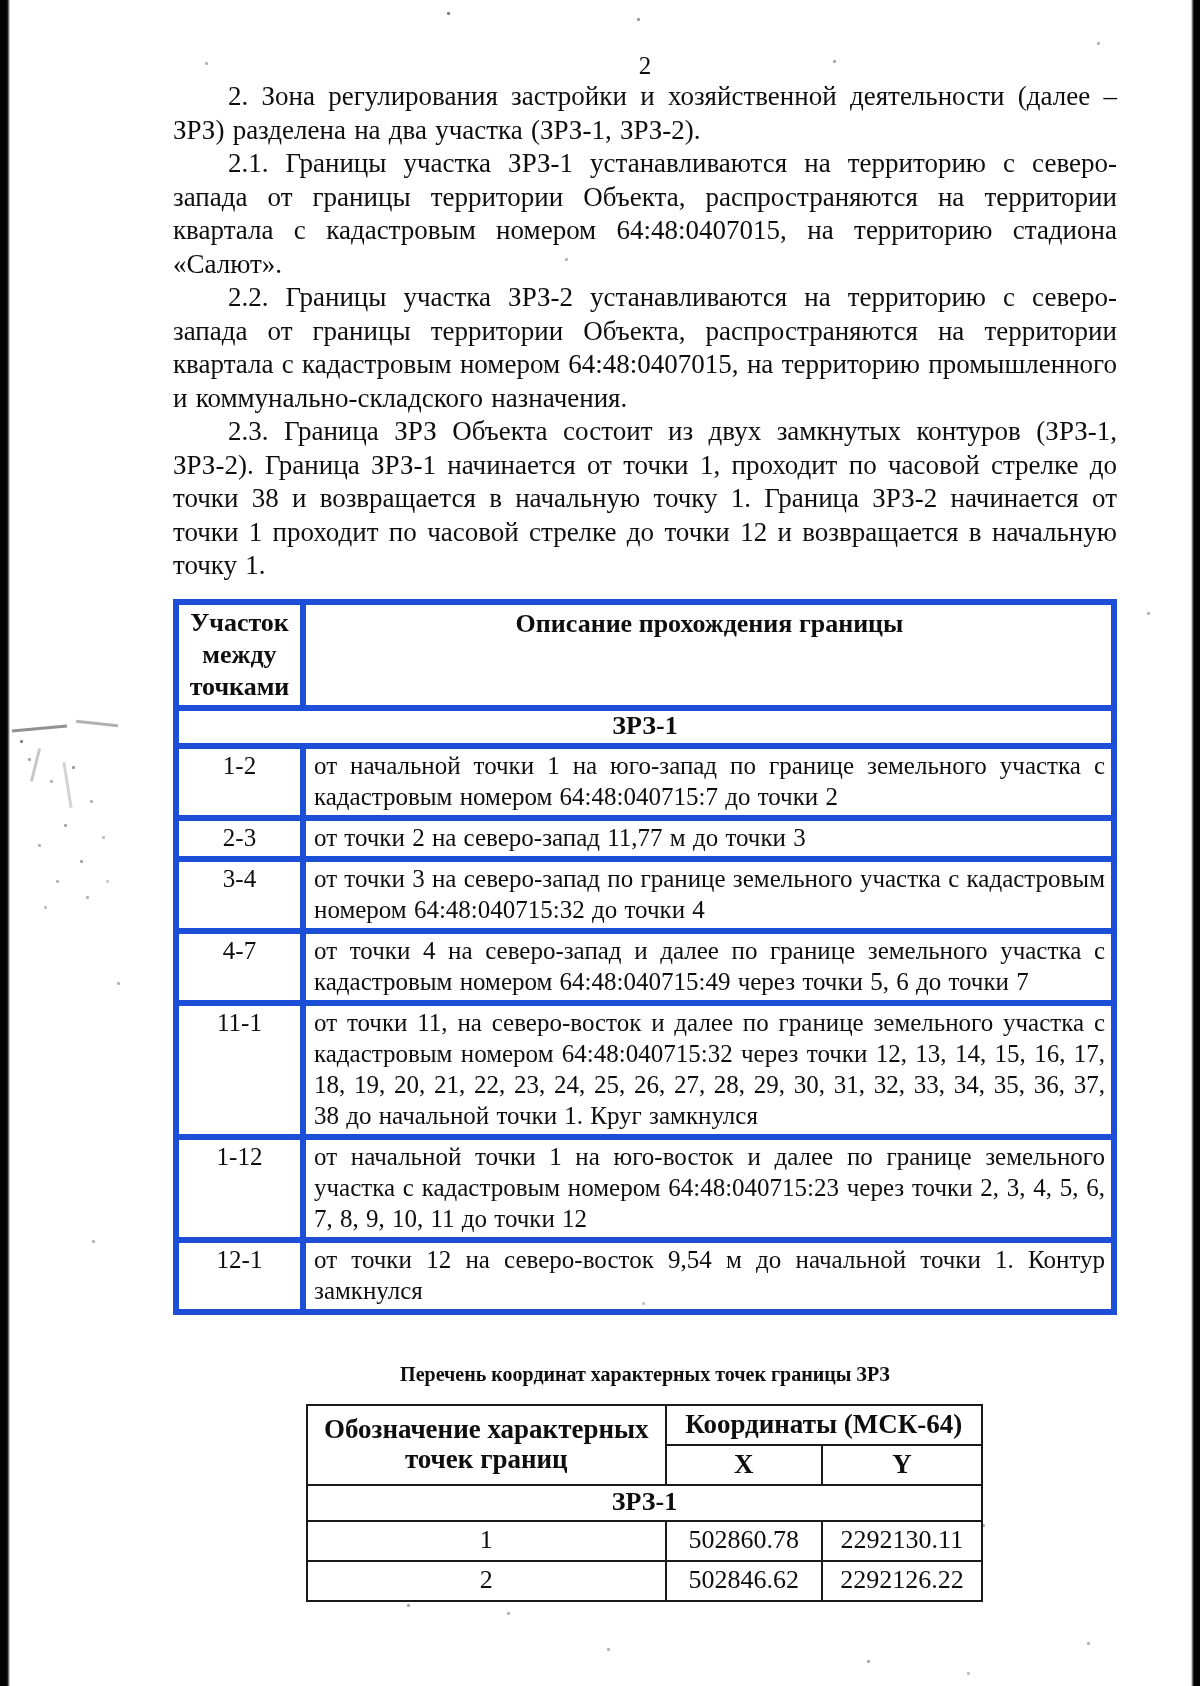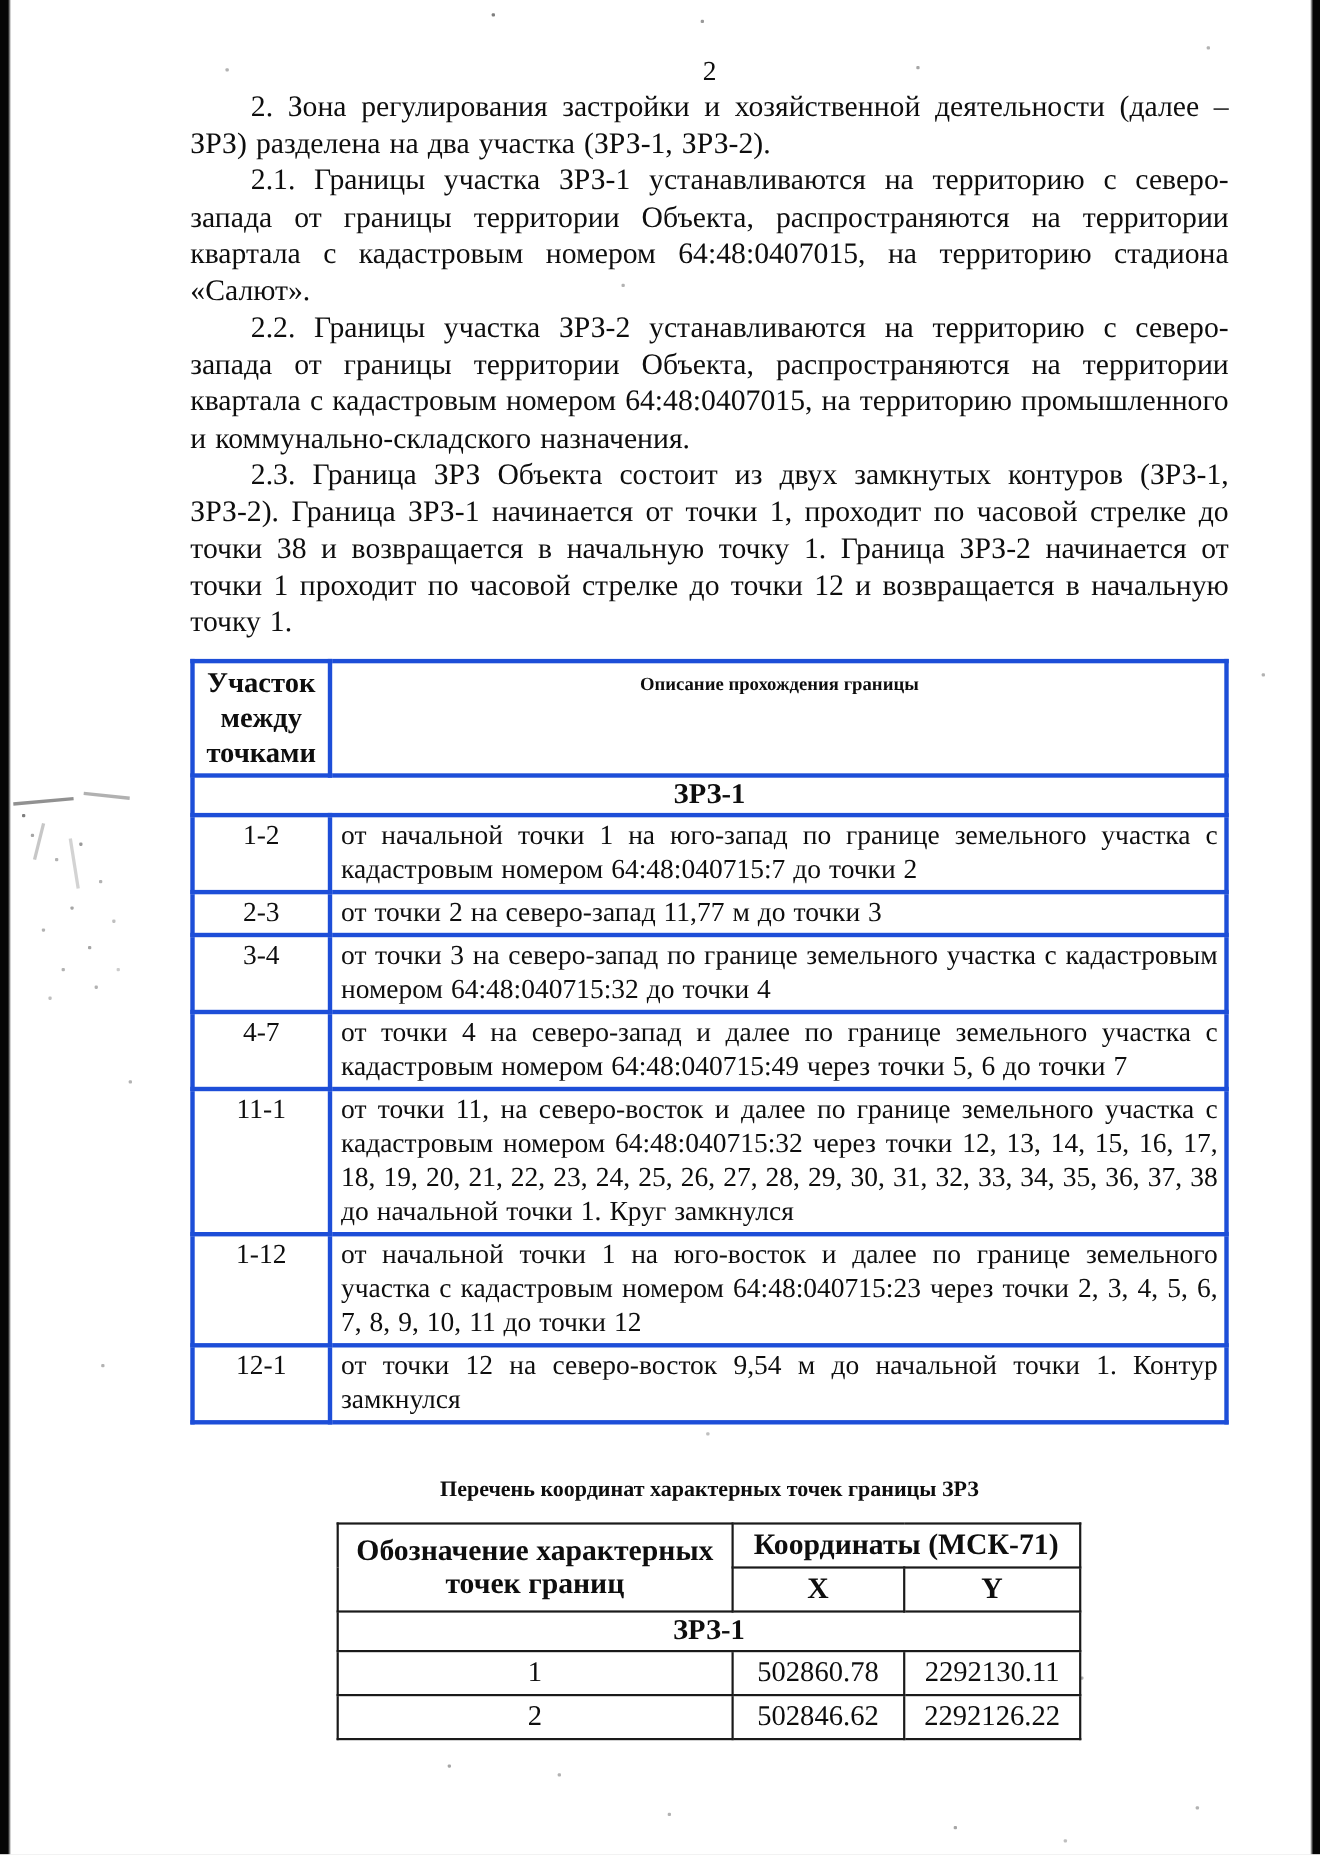--- a/index.html
+++ b/index.html
@@ -16,24 +16,24 @@
     background:linear-gradient(270deg,#050505 0,#050505 6px,#444 7px,rgba(0,0,0,0) 9px);}
   
   .content{position:absolute;left:173px;top:0;width:944px;}
   .pagenum{padding-top:52px;text-align:center;font-size:25px;}
   .paras{}
   .paras p{margin:0;font-size:27px;line-height:33.5px;text-align:justify;
     text-indent:55px;word-spacing:1.5px;}
   
   table{border-collapse:collapse;}
   .btable{width:944px;margin-top:16px;font-size:25px;line-height:31px;}
-  .btable th,.btable td{border:4px solid #1d4ed8;padding:1px 6px 3px 8px;}
+  .btable th,.btable td{border:6px solid #1d4ed8;padding:1px 6px 3px 8px;}
   .btable .pts-h{width:117px;font-size:26px;text-align:center;vertical-align:top;
     padding:2px 2px;font-weight:bold;line-height:32px;height:90px;}
-  .btable .desc-h{font-size:17px;text-align:center;vertical-align:top;font-weight:bold;padding-top:3px;border-radius:14px;}
+  .btable .desc-h{font-size:26px;text-align:center;vertical-align:top;font-weight:bold;padding-top:3px;border-radius:14px;}
   .btable .section{font-weight:bold;text-align:center;font-size:26px;padding:0 0 2px 0;line-height:30px;}
   .btable .pts{text-align:center;vertical-align:top;padding:1px 2px;}
   .btable .desc{text-align:justify;word-spacing:1px;}
   
   .coords-heading{margin-top:48px;text-align:center;font-weight:bold;font-size:20px;}
   .ctable{width:677px;margin:18px 0 0 133px;font-size:26px;line-height:30px;text-align:center;}
   .ctable th,.ctable td{border:2px solid #1a1a1a;padding:3px 4px 5px 4px;}
   .ctable th{font-size:27px;font-weight:bold;border-radius:29px;}
   .ctable .section{font-weight:bold;font-size:26px;padding:1px 0 3px 0;}
   .ctable .ptcol{width:368px;}
@@ -120,21 +120,21 @@
         </tr>
       </tbody>
     </table>
 
     <div class="coords-heading">Перечень координат характерных точек границы ЗРЗ</div>
 
     <table class="ctable">
       <tbody>
         <tr>
           <th class="ptcol" rowspan="2">Обозначение характерных точек границ</th>
-          <th colspan="2">Координаты (МСК-71)</th>
+          <th colspan="2">Координаты (МСК-64)</th>
         </tr>
         <tr>
           <th class="xcol">X</th>
           <th class="ycol">Y</th>
         </tr>
         <tr>
           <td class="section" colspan="3">ЗРЗ-1</td>
         </tr>
         <tr>
           <td>1</td>

